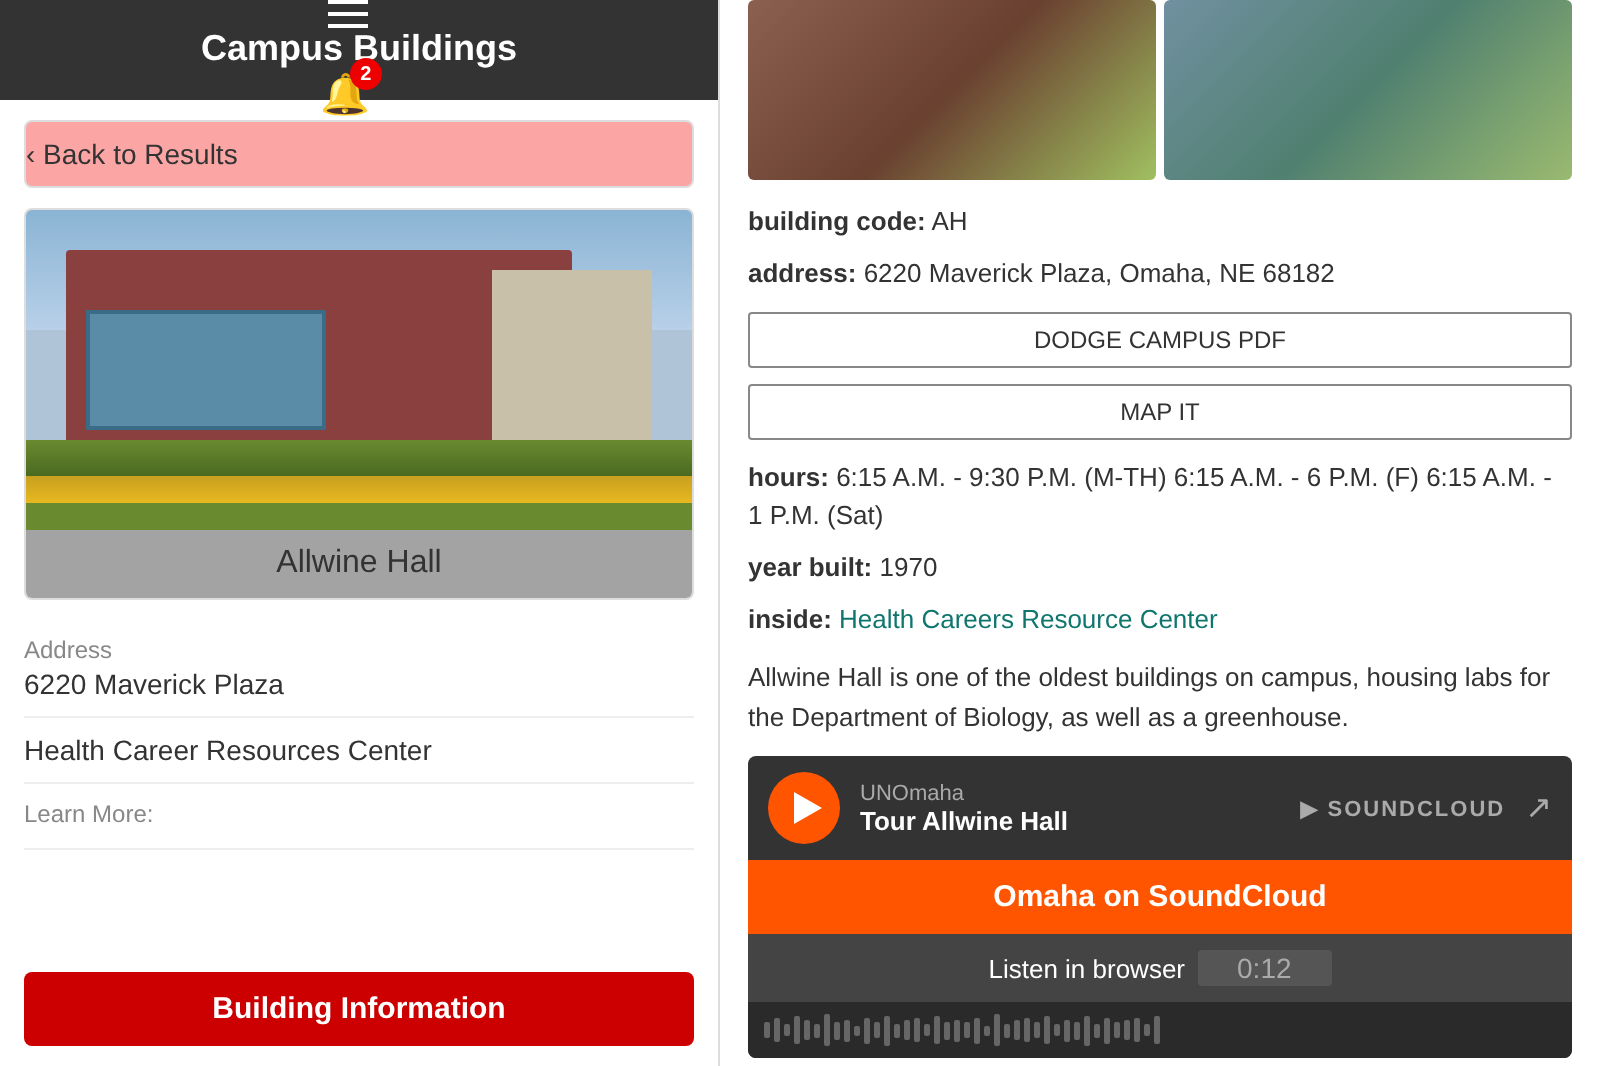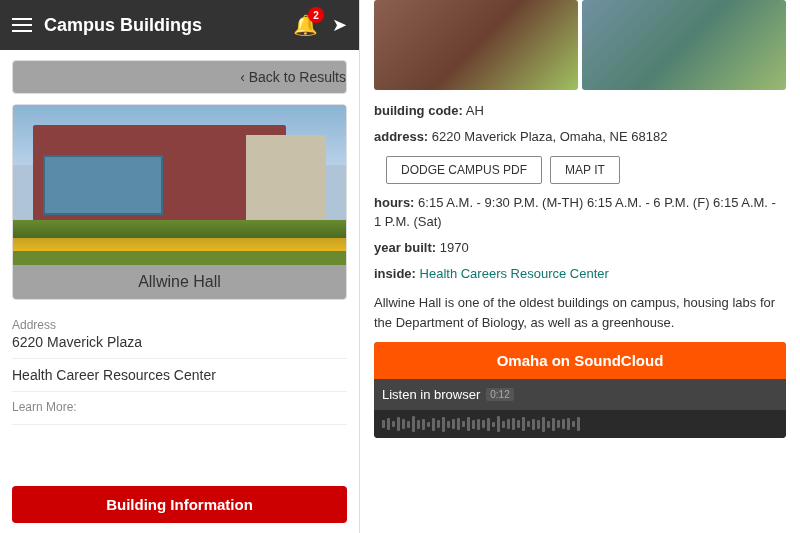--- a/index.html
+++ b/index.html
@@ -28,20 +28,21 @@
 
     
     .header {
       background: #333;
       color: #fff;
       display: flex;
       align-items: center;
       padding: 0 12px;
       height: 50px;
       flex-shrink: 0;
+      flex-direction: column;
     }
     .header-menu-icon {
       font-size: 20px;
       color: #fff;
       cursor: pointer;
       margin-right: 12px;
       display: flex;
       flex-direction: column;
       gap: 4px;
     }
@@ -89,24 +90,24 @@
 
     
     .back-btn-container {
       padding: 10px 12px;
       flex-shrink: 0;
     }
     .back-btn {
       display: block;
       width: 100%;
       padding: 8px 0;
-      background: #a3a3a3;
+      background: #fca5a5;
       border: 1px solid #ddd;
       border-radius: 4px;
-      text-align: right;
+      text-align: left;
       font-size: 14px;
       color: #333;
       cursor: pointer;
       text-decoration: none;
     }
 
     
     .building-card {
       margin: 0 12px 10px 12px;
       border: 1px solid #ddd;
@@ -246,21 +247,22 @@
     }
     .detail-row .link {
       color: #0f766e;
       text-decoration: none;
     }
 
     
     .btn-row {
       display: flex;
       gap: 8px;
-      margin: 10px 12px;
+      margin: 10px 0;
+      flex-direction: column;
     }
     .btn-outline {
       padding: 6px 14px;
       border: 1px solid #888;
       background: #fff;
       font-size: 12px;
       cursor: pointer;
       border-radius: 2px;
       color: #333;
     }
@@ -341,34 +343,34 @@
     .sc-play-bar-text {
       color: #fff;
       font-size: 15px;
       font-weight: bold;
     }
 
     .sc-listen-bar {
       background: #444;
       display: flex;
       align-items: center;
-      justify-content: flex-start;
+      justify-content: center;
       padding: 8px;
       cursor: pointer;
     }
     .sc-listen-text {
       color: #fff;
       font-size: 13px;
     }
     .sc-duration {
       margin-left: 6px;
-      font-size: 10px;
+      font-size: 14px;
       color: #aaa;
       background: #555;
-      padding: 1px 4px;
+      padding: 1px 20px;
       border-radius: 2px;
     }
 
     .sc-waveform {
       height: 28px;
       background: #2a2a2a;
       display: flex;
       align-items: center;
       padding: 4px 8px;
       gap: 2px;
@@ -465,20 +467,31 @@
   </div>
 
   <div class="detail-row">
     <span class="dl">inside:</span>
     <a class="link">Health Careers Resource Center</a>
   </div>
 
   <div class="description">Allwine Hall is one of the oldest buildings on campus, housing labs for the Department of Biology, as well as a greenhouse.</div>
 
   <div class="soundcloud-player">
+    <div class="sc-top">
+      <div class="sc-play-btn"></div>
+      <div class="sc-info">
+        <div class="sc-user">UNOmaha</div>
+        <div class="sc-title">Tour Allwine Hall</div>
+      </div>
+      <div class="sc-logo">
+        <span>▶ SOUNDCLOUD</span>
+      </div>
+      <span class="sc-external">↗</span>
+    </div>
     <div class="sc-play-bar">
       <span class="sc-play-bar-text">Omaha on SoundCloud</span>
     </div>
     <div class="sc-listen-bar">
       <span class="sc-listen-text">Listen in browser</span>
       <span class="sc-duration">0:12</span>
     </div>
     <div class="sc-waveform">
       <div class="sc-waveform-bar" style="height:8px"></div>
         <div class="sc-waveform-bar" style="height:12px"></div>

